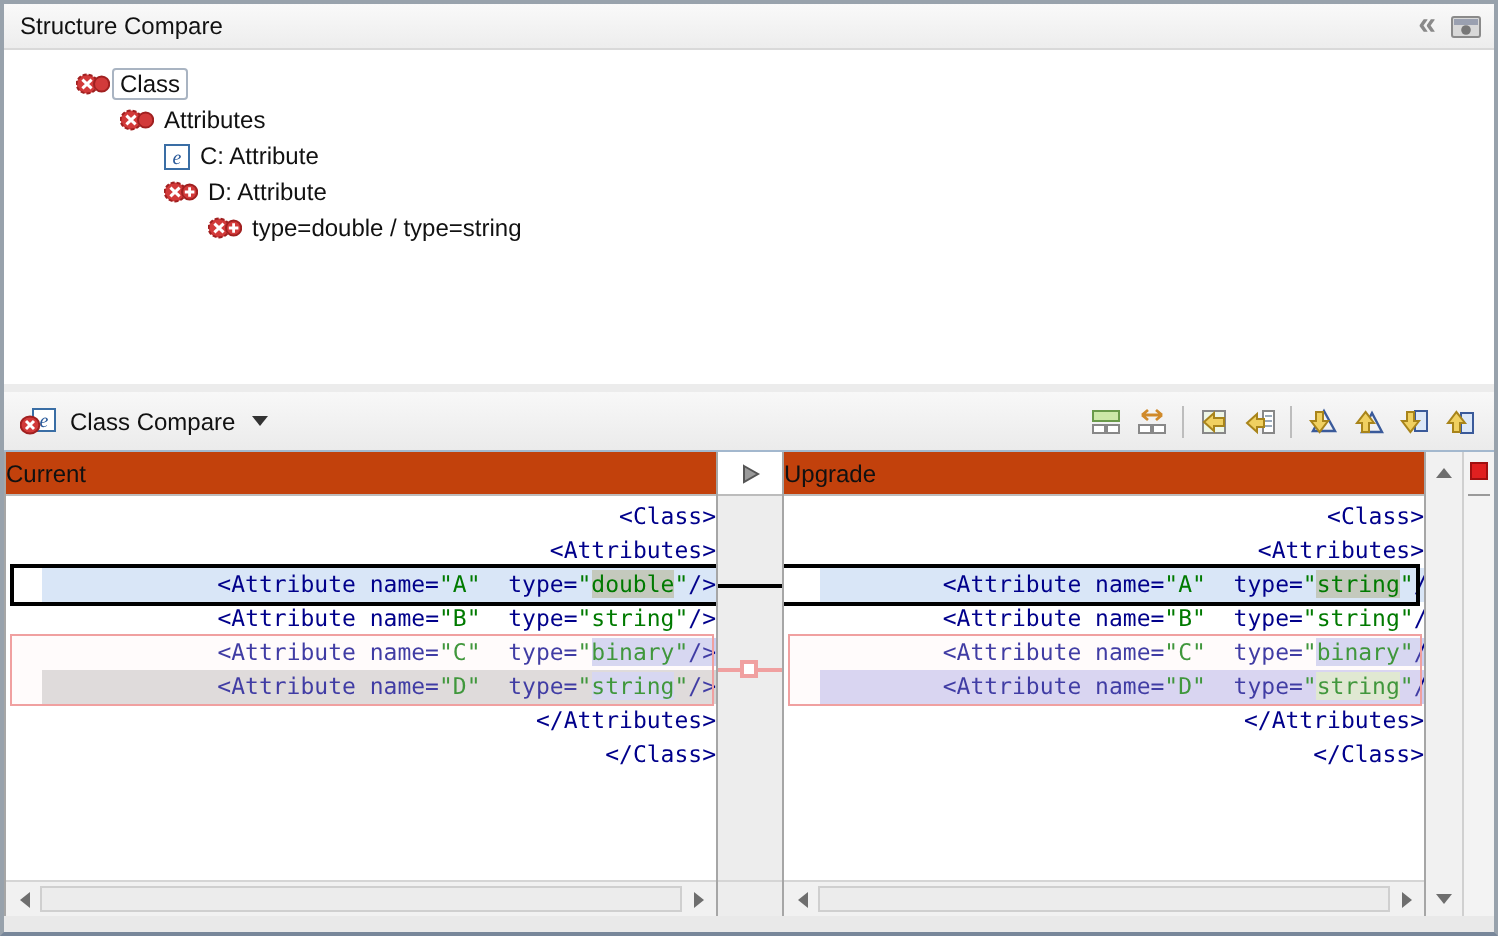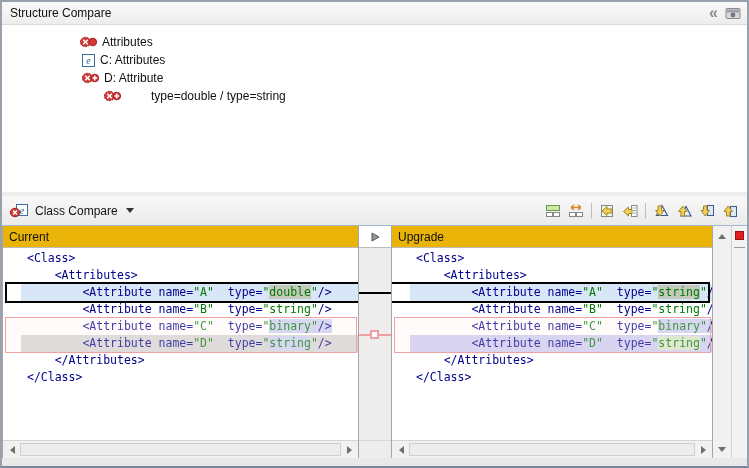--- a/index.html
+++ b/index.html
@@ -42,33 +42,33 @@
   .tbtn { width:22px; height:22px; display:flex; align-items:center; justify-content:center; border:1px solid transparent; }
   .tsep { width:1px; height:16px; background:#bdbdbd; margin:0 3px; }
   
   .main { flex:0 0 232px; display:flex; background:#f0f0f0; }
   .col-left  { width:356px; display:flex; flex-direction:column; border-left:1px solid #a6a6a6; }
   .col-right { width:321px; display:flex; flex-direction:column; border-right:1px solid #a6a6a6; }
   .col-gutter { width:34px; position:relative; background:#ededed; border-left:1px solid #a6a6a6; border-right:1px solid #a6a6a6; }
   .col-vscroll { width:18px; background:#f1f1f1; position:relative; }
   .col-ruler { width:16px; background:#f3f3f3; border-left:1px solid #d0d0d0; position:relative; }
   .pane-head {
-    flex:0 0 22px; background:#eab308; border-bottom:1px solid #bcbcbc;
-    display:flex; align-items:center; padding-left:6px;
+    flex:0 0 22px; background:#c2410c; border-bottom:1px solid #bcbcbc;
+    display:flex; align-items:center; 
   }
   .gutter-head {
     position:absolute; top:0; left:0; right:0; height:22px;
     background:#fff; border-bottom:1px solid #bcbcbc;
     display:flex; align-items:center; justify-content:center;
   }
   .editor {
     flex:0 0 192px; background:#fff; position:relative; overflow:hidden;
     font-family:"DejaVu Sans Mono", monospace; font-size:11.5px;
   }
-  .code-line { position:absolute; left:18px; right:0; height:17px; line-height:17px; white-space:pre; padding-left:6px; }
+  .code-line { position:absolute; left:18px; right:0; height:17px; line-height:17px; white-space:pre; padding-left:6px;text-align:right; }
   .c-t { color:#00008b; }
   .c-v { color:#007a00; }
   .tok-gray  { background:#c4c9bd; }
   .tok-lav   { background:#cacff2; }
   .tok-green { background:#d6e6c8; }
   .lbg-sel  { background:#d9e6f7; }
   .lbg-gray { background:#d5d5d5; }
   .lbg-lav  { background:#cdcdf2; }
   .box { position:absolute; pointer-events:none; }
   .box-sel  { border-top:2px solid #000; border-bottom:2px solid #000; }
@@ -107,51 +107,61 @@
         <svg width="16" height="13" viewBox="0 0 16 13">
           <rect x="1" y="1.5" width="14" height="10" rx="1" fill="#d8d8d8" stroke="#8a8a8a"></rect>
           <rect x="2" y="2.5" width="12" height="3" fill="#9aa0b0"></rect>
           <circle cx="8" cy="8" r="2.4" fill="#777"></circle>
         </svg>
       </span>
     </span>
   </div>
 
   <div class="sc-tree">
-      <div class="tree-row" style="padding-left: 58px; margin-left: 20px;">
+      <div class="tree-row" style="padding-left: 36px;">
         <span class="tree-icon">
           <svg width="17" height="12" viewBox="0 0 17 12">
             <ellipse cx="5.5" cy="6" rx="5.2" ry="4.7" fill="#d23a3a" stroke="#a02020" stroke-dasharray="2 1"></ellipse>
             <path d="M3.2 3.8 L7.8 8.2 M7.8 3.8 L3.2 8.2" stroke="#fff" stroke-width="1.5"></path>
             <circle cx="12.8" cy="6" r="3.8" fill="#d23a3a" stroke="#a02020"></circle>
           </svg>
         </span>
+        <span class="tree-label focus">Class</span>
+      </div>
+      <div class="tree-row" style="padding-left: 58px;">
+        <span class="tree-icon">
+          <svg width="17" height="12" viewBox="0 0 17 12">
+            <ellipse cx="5.5" cy="6" rx="5.2" ry="4.7" fill="#d23a3a" stroke="#a02020" stroke-dasharray="2 1"></ellipse>
+            <path d="M3.2 3.8 L7.8 8.2 M7.8 3.8 L3.2 8.2" stroke="#fff" stroke-width="1.5"></path>
+            <circle cx="12.8" cy="6" r="3.8" fill="#d23a3a" stroke="#a02020"></circle>
+          </svg>
+        </span>
         <span class="tree-label">Attributes</span>
       </div>
       <div class="tree-row" style="padding-left: 80px;">
         <span class="tree-icon">
           <svg width="13" height="13" viewBox="0 0 13 13">
             <rect x="0.5" y="0.5" width="12" height="12" fill="#fff" stroke="#3a6ea5"></rect>
             <text x="6.5" y="10" font-size="10" fill="#2a5a9a" text-anchor="middle" font-family="serif" font-style="italic">e</text>
           </svg>
         </span>
-        <span class="tree-label">C: Attributes</span>
+        <span class="tree-label">C: Attribute</span>
       </div>
       <div class="tree-row" style="padding-left: 80px;">
         <span class="tree-icon">
           <svg width="17" height="12" viewBox="0 0 17 12">
             <ellipse cx="5.5" cy="6" rx="5.2" ry="4.7" fill="#d23a3a" stroke="#a02020" stroke-dasharray="2 1"></ellipse>
             <path d="M3.2 3.8 L7.8 8.2 M7.8 3.8 L3.2 8.2" stroke="#fff" stroke-width="1.5"></path>
             <circle cx="12.8" cy="6" r="3.8" fill="#d23a3a" stroke="#a02020"></circle>
             <path d="M12.8 3.6 V8.4 M10.4 6 H15.2" stroke="#fff" stroke-width="1.4"></path>
           </svg>
         </span>
         <span class="tree-label">D: Attribute</span>
       </div>
-      <div class="tree-row" style="padding-left: 102px; gap: 25px;">
+      <div class="tree-row" style="padding-left: 102px;">
         <span class="tree-icon">
           <svg width="17" height="12" viewBox="0 0 17 12">
             <ellipse cx="5.5" cy="6" rx="5.2" ry="4.7" fill="#d23a3a" stroke="#a02020" stroke-dasharray="2 1"></ellipse>
             <path d="M3.2 3.8 L7.8 8.2 M7.8 3.8 L3.2 8.2" stroke="#fff" stroke-width="1.5"></path>
             <circle cx="12.8" cy="6" r="3.8" fill="#d23a3a" stroke="#a02020"></circle>
             <path d="M12.8 3.6 V8.4 M10.4 6 H15.2" stroke="#fff" stroke-width="1.4"></path>
           </svg>
         </span>
         <span class="tree-label">type=double / type=string</span>
       </div>

